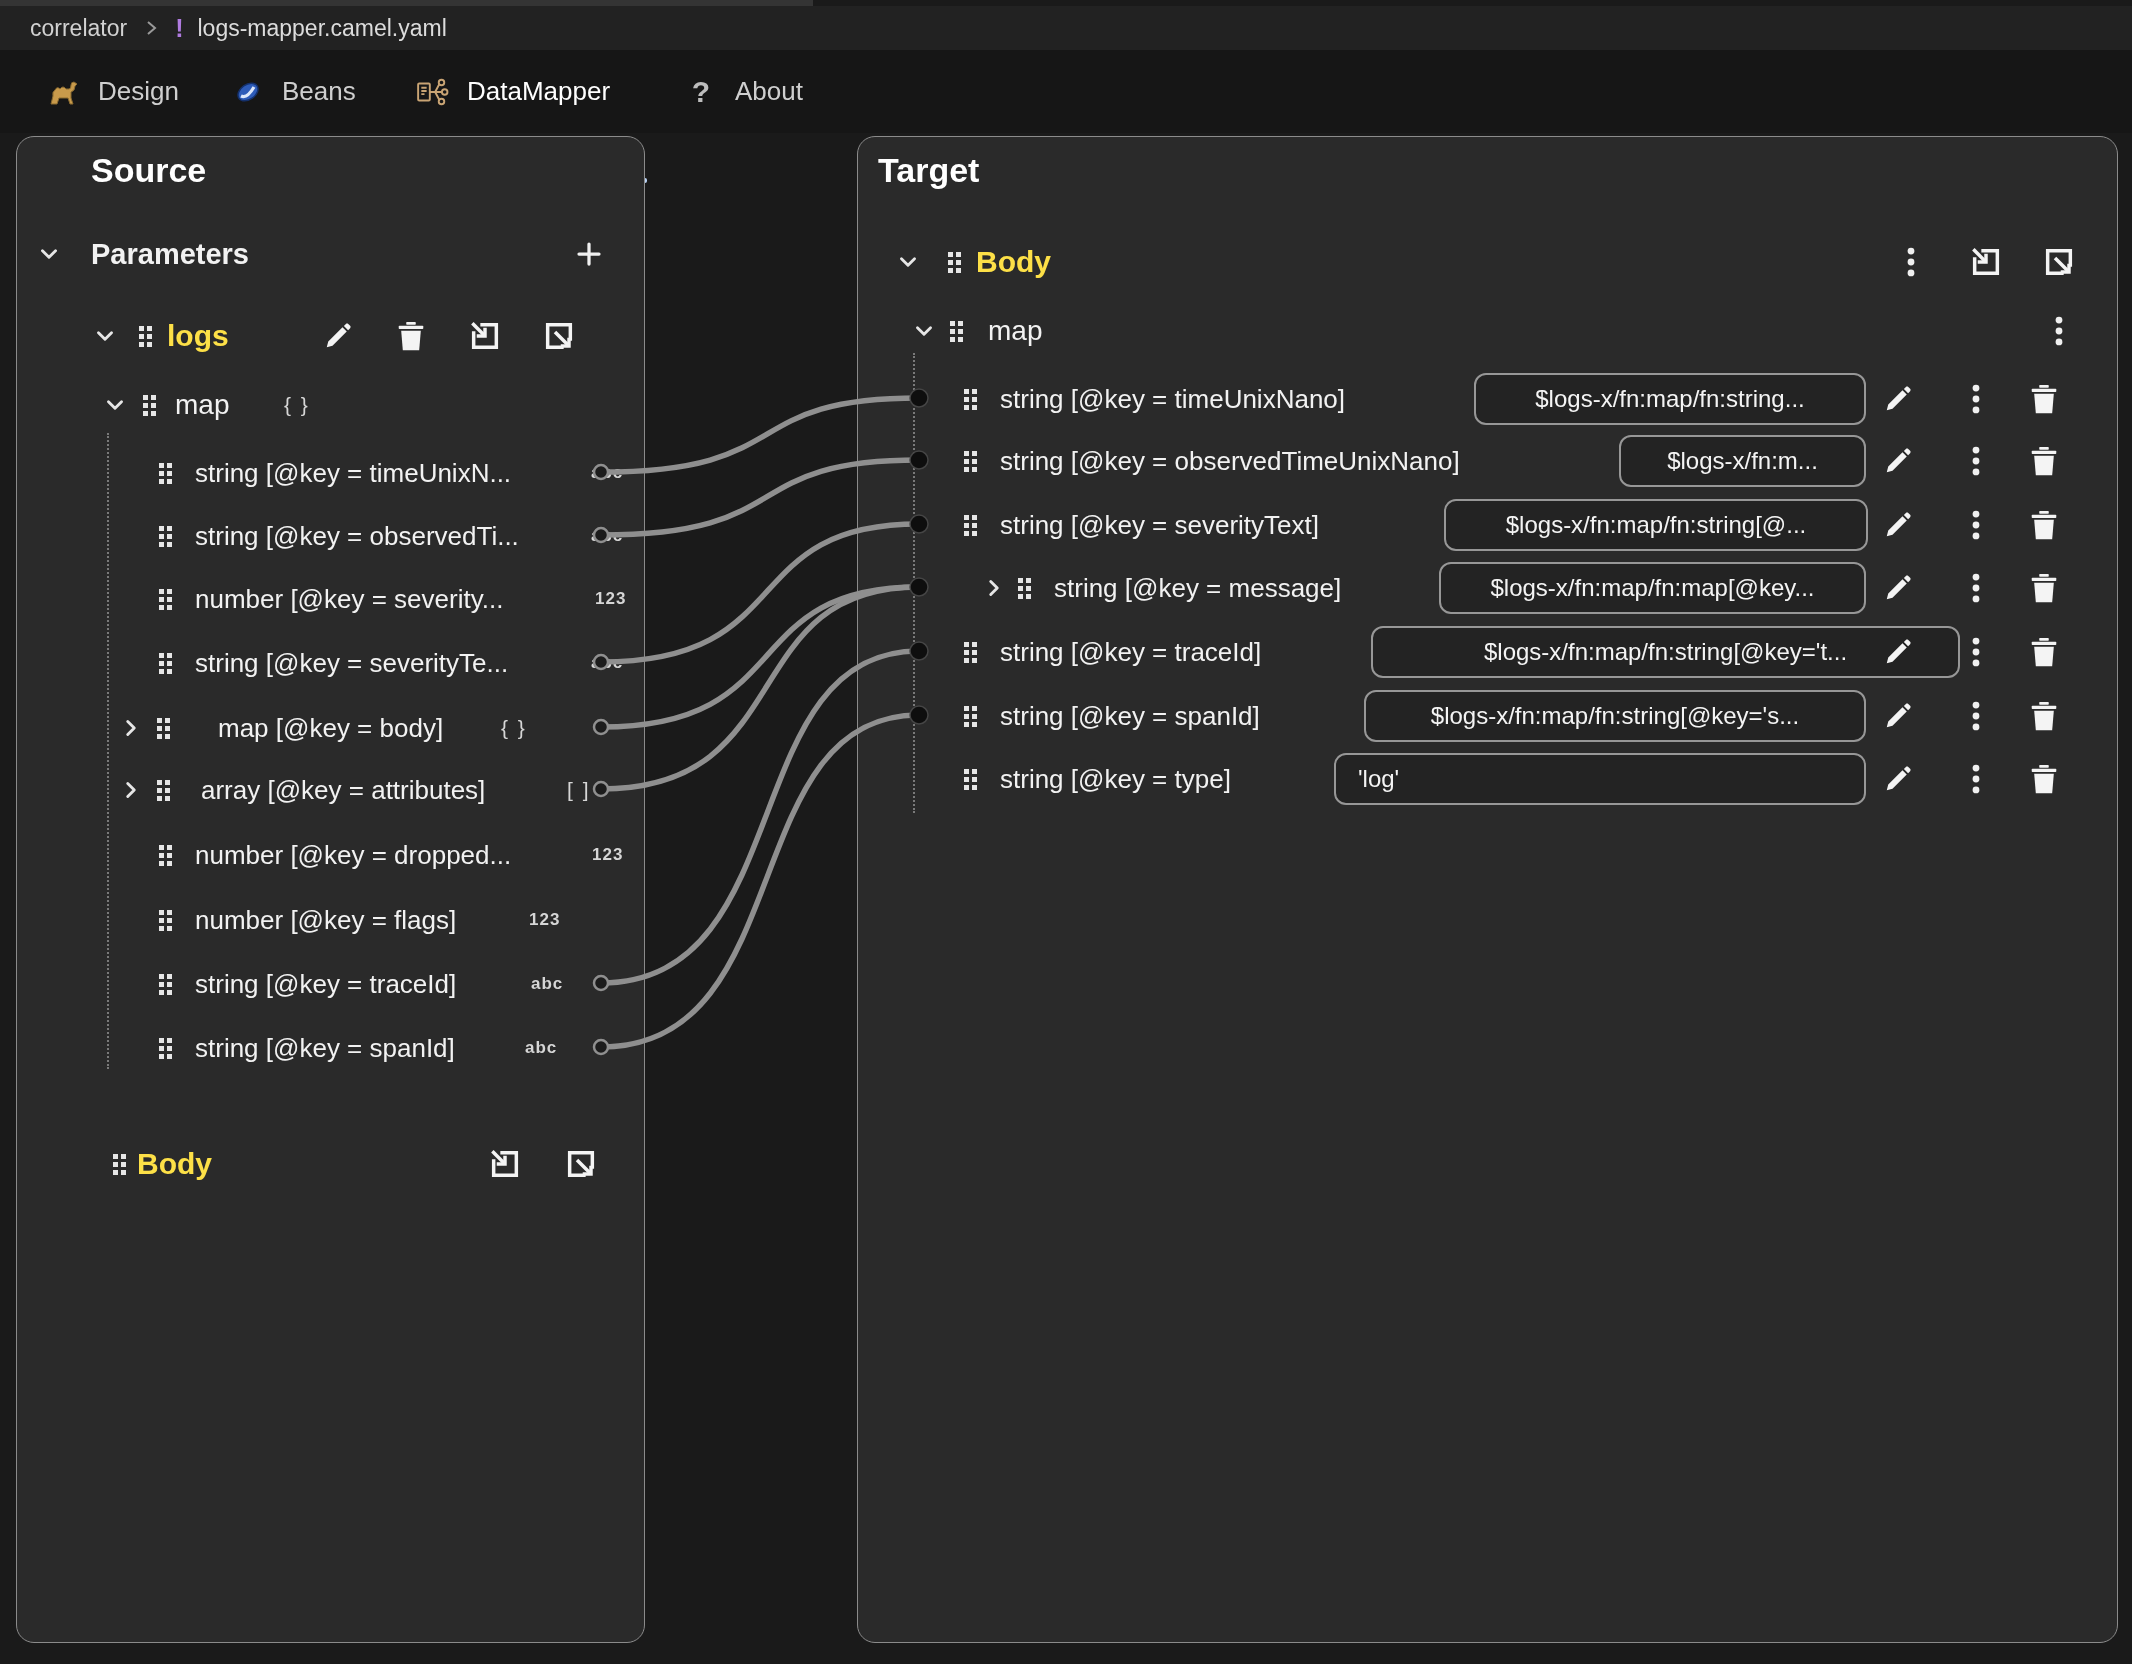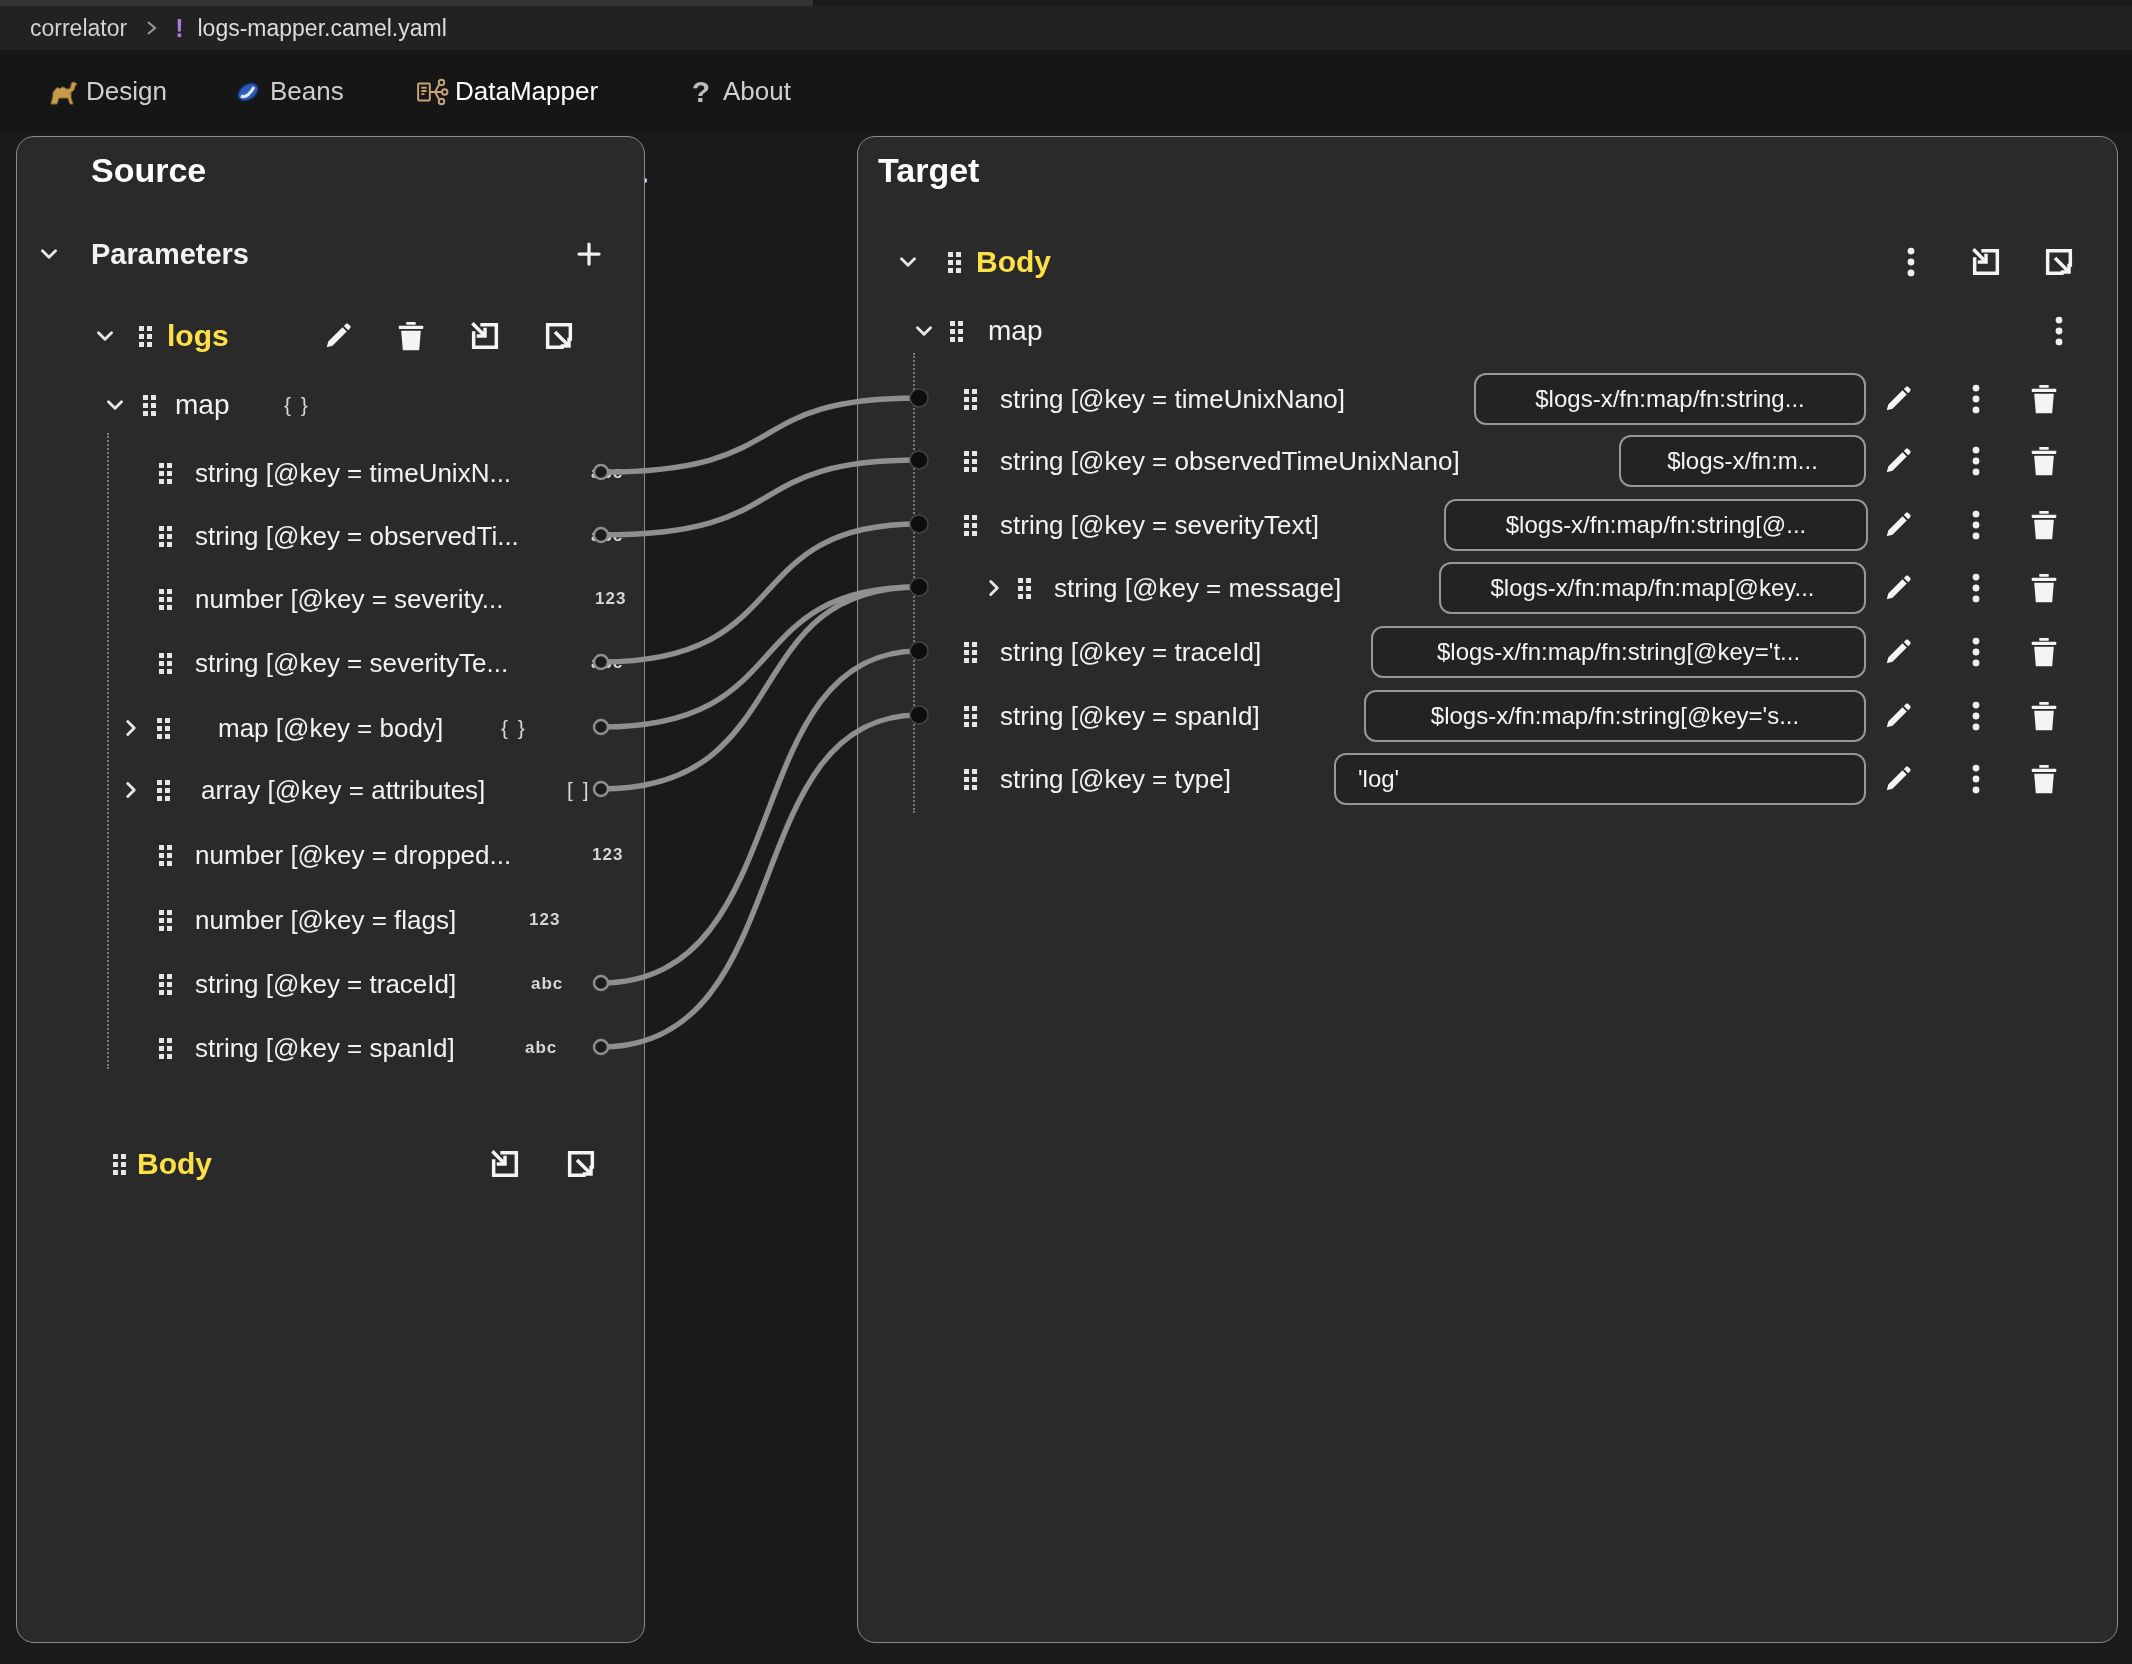--- a/index.html
+++ b/index.html
@@ -9,21 +9,21 @@
     -webkit-font-smoothing:antialiased;
   }
   
   .top-strip{position:absolute;left:0;top:0;width:813px;height:6px;background:#343434;}
   .breadcrumb-bar{position:absolute;left:0;top:6px;width:100%;height:44px;background:#222222;
     display:flex;align-items:center;padding-left:30px;box-sizing:border-box;gap:14px;font-size:23px;}
   .crumb{color:#d2d2d2;}
   .crumb-file{color:#dcdcdc;}
   .warn{color:#b07be0;font-weight:700;font-size:25px;}
   .tab-bar{position:absolute;left:0;top:50px;width:100%;height:83px;background:#161616;}
-  .tab{position:absolute;top:0;height:83px;display:flex;align-items:center;gap:4px;font-size:26px;color:#cfcfcf;cursor:pointer;}
+  .tab{position:absolute;top:0;height:83px;display:flex;align-items:center;gap:16px;font-size:26px;color:#cfcfcf;cursor:pointer;}
   .tab.active{color:#ffffff;}
   .tab-underline{position:absolute;left:383px;top:128px;width:264px;height:5px;background:#b9d2f5;border-radius:2px;}
   
   .panel{position:absolute;top:136px;height:1507px;background:#2a2a2a;border:1px solid #8b8b8b;border-radius:18px;box-sizing:border-box;}
   .panel.source{left:16px;width:629px;}
   .panel.target{left:857px;width:1261px;}
   .panel-title{position:absolute;font-size:34px;font-weight:700;color:#ffffff;}
   .row{position:absolute;display:flex;align-items:center;height:44px;width:100%;}
   .abs{position:absolute;}
   .lbl{font-size:26px;color:#f2f2f2;white-space:nowrap;}
@@ -572,21 +572,21 @@
         <svg width="16" height="24" viewBox="0 0 16 24" fill="#e6e6e6">
           <rect x="2" y="2" width="5" height="5"></rect>
           <rect x="10" y="2" width="5" height="5"></rect>
           <rect x="2" y="10" width="5" height="5"></rect>
           <rect x="10" y="10" width="5" height="5"></rect>
           <rect x="2" y="18" width="5" height="5"></rect>
           <rect x="10" y="18" width="5" height="5"></rect>
         </svg>
       </span>
     <span class="lbl abs" style="left:142px;top:13px">string [@key = traceId]</span>
-    <div class="expr" style="left:513px;width:495px">$logs-x/fn:map/fn:string[@key='t...</div>
+    <div class="expr" style="left:513px;width:589px">$logs-x/fn:map/fn:string[@key='t...</div>
     <span class="ic" style="left:1022px">
         <svg width="30" height="30" viewBox="0 0 24 24" fill="#f4f4f4">
           <path d="M3 21l1.2-4.6L15.6 5l3.4 3.4L7.6 19.8 3 21zM16.7 3.9l1.6-1.6c.5-.5 1.4-.5 1.9 0l1.5 1.5c.5.5.5 1.4 0 1.9l-1.6 1.6-3.4-3.4z"></path>
         </svg>
       </span>
     <span class="ic" style="left:1100px">
         <svg width="12" height="30" viewBox="0 0 6 22" fill="#f0f0f0">
           <circle cx="3" cy="3" r="2.5"></circle>
           <circle cx="3" cy="11" r="2.5"></circle>
           <circle cx="3" cy="19" r="2.5"></circle>

